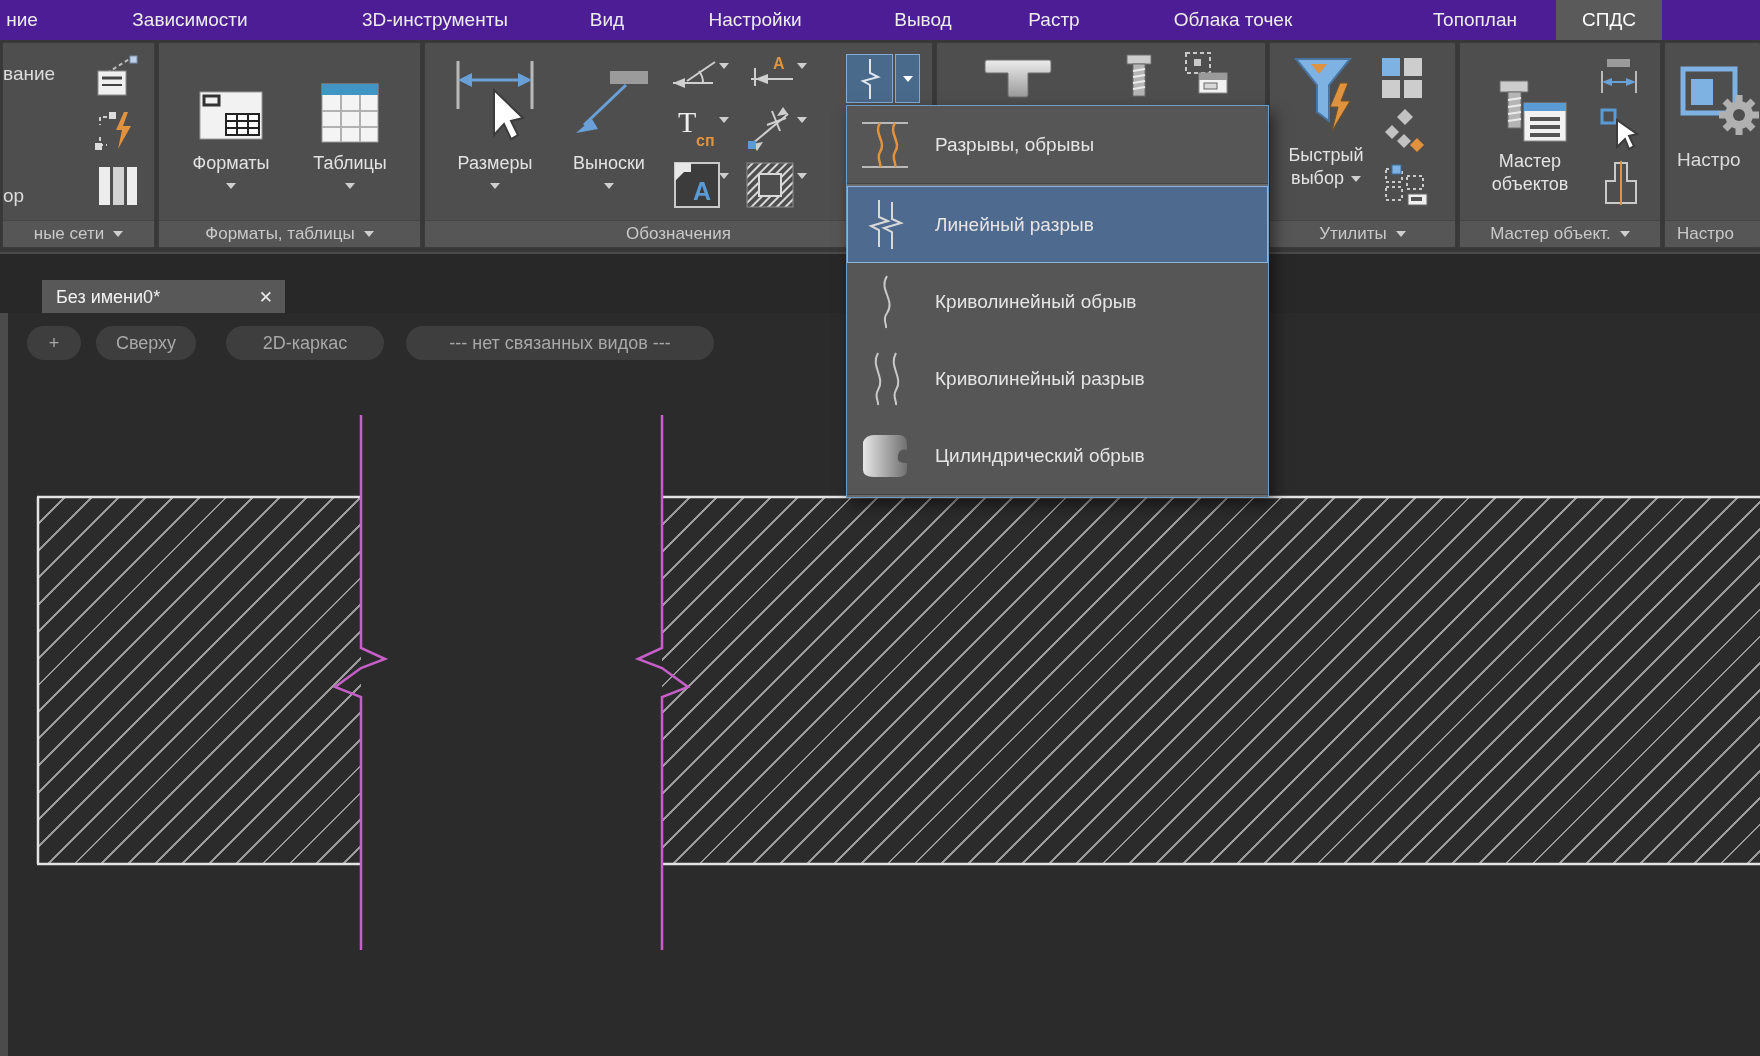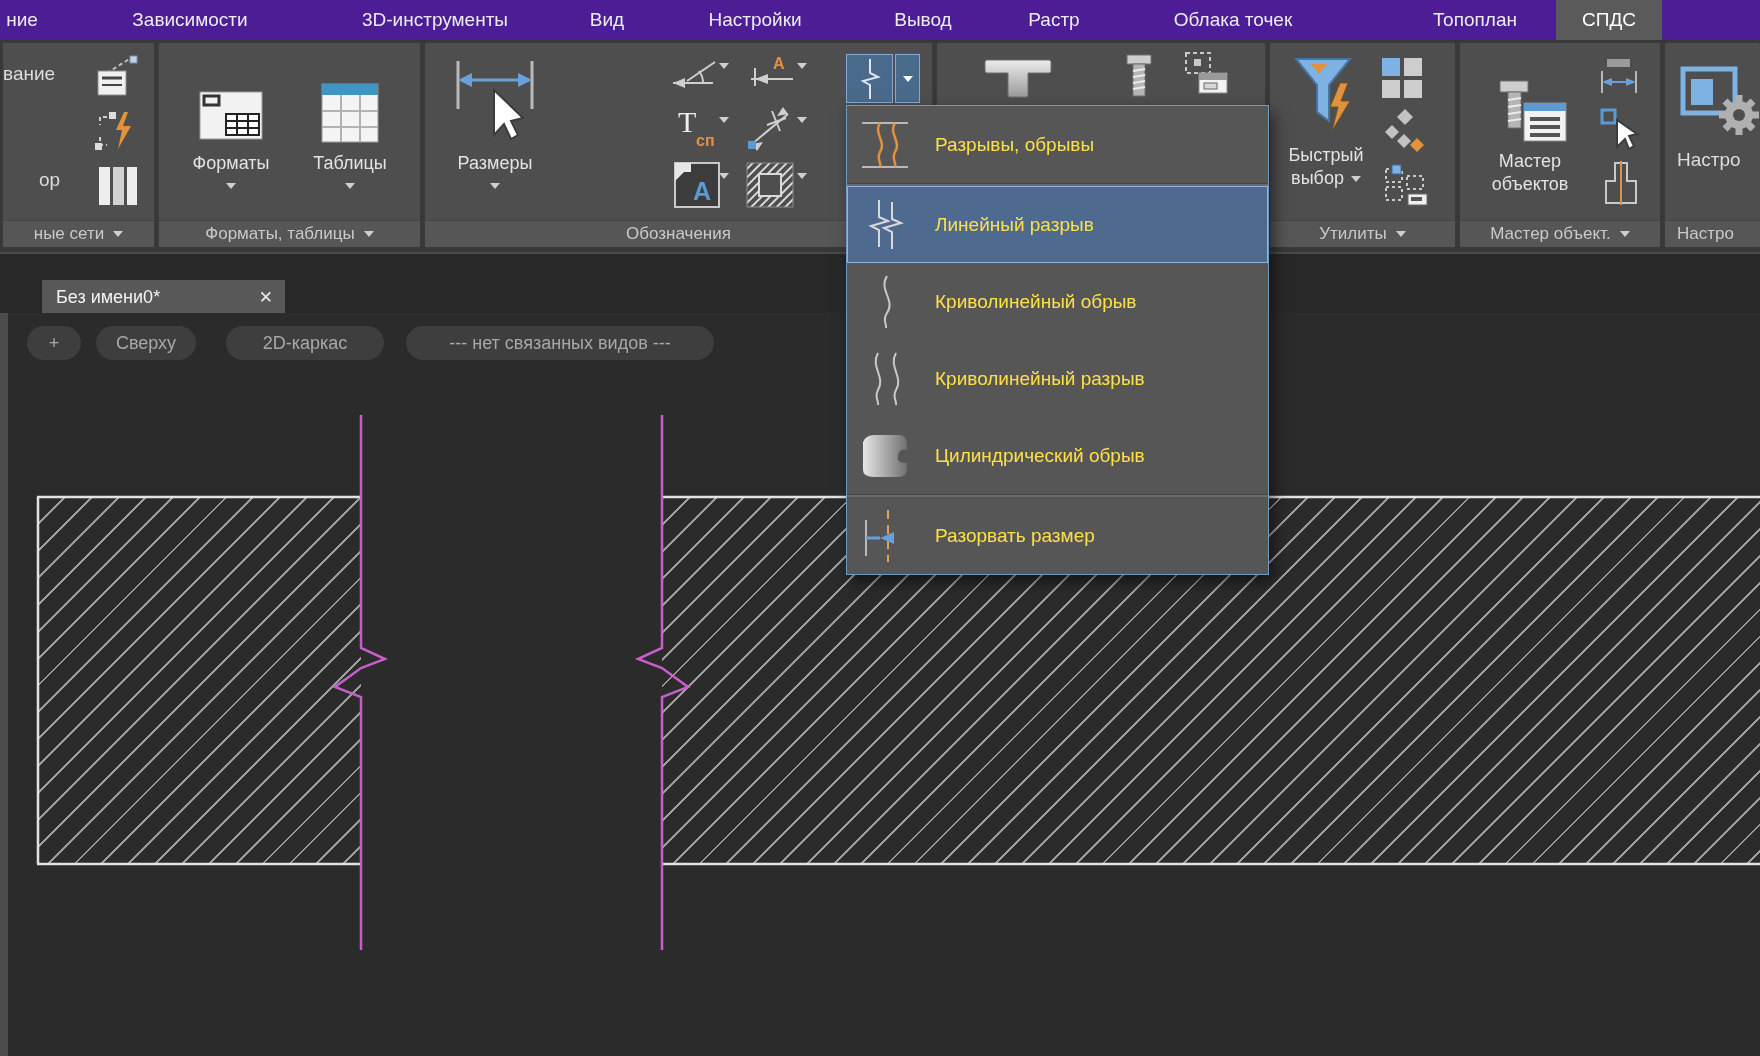--- a/index.html
+++ b/index.html
@@ -39,21 +39,21 @@
   .lstrip{position:absolute;left:0;top:0;width:8px;height:743px;background:#4b4b4b;}
   .pill{position:absolute;top:13px;height:34px;border-radius:17px;background:#3e3e3e;
         color:#a8a8a8;font-size:18px;display:flex;align-items:center;justify-content:center;cursor:default;}
   .hatch{position:absolute;top:184px;height:367px;
          background:repeating-linear-gradient(135deg,#9b9b9b 0 2px,transparent 2px 19px);}
   
   .menu{position:absolute;left:846px;top:105px;width:423px;background:#565656;
         border:1px solid #6f9ac2;box-sizing:border-box;z-index:30;
         box-shadow:5px 7px 14px rgba(0,0,0,0.5);}
   .mi{height:77px;display:flex;align-items:center;padding-left:10px;gap:22px;cursor:default;}
-  .mi .mi-label{color:#fde047;font-size:19px;white-space:nowrap;}
+  .mi .mi-label{color:#e5e5e5;font-size:19px;white-space:nowrap;}
   .mi.sel{background:#4f6a8f;box-shadow:inset 0 0 0 1px #8fb3da;}
   .msep{height:2px;background:#6a6a6a;border-top:1px solid #454545;margin:0;}
   .mi-ic{width:56px;display:flex;justify-content:center;}
   svg{display:block;}
 </style>
 </head>
 <body>
 
 <div class="app">
 
@@ -67,21 +67,21 @@
     <div class="mtab" style="left:1017px;width:74px;">Растр</div>
     <div class="mtab" style="left:1143px;width:180px;">Облака точек</div>
     <div class="mtab" style="left:1410px;width:130px;">Топоплан</div>
     <div class="mtab active" style="left:1556px;width:106px;">СПДС</div>
   </div>
 
   <div class="ribbon">
 
     <div class="panel" style="left:2px;width:153px;">
       <div class="ribtext" style="left:0;top:20px;">вание</div>
-      <div class="ribtext" style="left:0;top:126px;margin-left:36px;">ор</div>
+      <div class="ribtext" style="left:0;top:142px;">ор</div>
       <div class="sic" style="left:92px;top:12px;">
         <svg width="46" height="48" viewBox="0 0 46 48">
             <line x1="12" y1="18" x2="36" y2="3" stroke="#bdbdbd" stroke-width="2" stroke-dasharray="4 3"></line>
             <rect x="35" y="1" width="7" height="7" fill="#bcd2ec" stroke="#7a90a8"></rect>
             <rect x="3" y="16" width="28" height="24" fill="#f0f0f0" stroke="#8c8c8c"></rect>
             <line x1="7" y1="23" x2="27" y2="23" stroke="#444" stroke-width="3"></line>
             <line x1="7" y1="30" x2="27" y2="30" stroke="#444" stroke-width="2"></line>
           </svg>
       </div>
       <div class="sic" style="left:90px;top:66px;">
@@ -147,20 +147,31 @@
           <svg width="88" height="88" viewBox="0 0 88 88">
               <line x1="7" y1="4" x2="7" y2="52" stroke="#b9b9b9" stroke-width="3"></line>
               <line x1="81" y1="4" x2="81" y2="52" stroke="#b9b9b9" stroke-width="3"></line>
               <line x1="14" y1="23" x2="74" y2="23" stroke="#6aa0d8" stroke-width="3"></line>
               <path d="M7 23 l14 -7 v14 Z" fill="#6aa0d8"></path>
               <path d="M81 23 l-14 -7 v14 Z" fill="#6aa0d8"></path>
               <path d="M43 33 L43 78 L53 67 L60 82 L67 78 L60 64 L72 61 Z" fill="#ffffff" stroke="#3c3c3c" stroke-width="2"></path>
             </svg>
         </div>
         <div style="margin-top:8px;">Размеры</div>
+        <span class="crt" style="margin-top:9px;"></span>
+      </div>
+      <div class="bb" style="left:128px;top:6px;width:112px;">
+        <div class="bb-ic" style="height:96px;">
+          <svg width="86" height="82" viewBox="0 0 86 82">
+              <rect x="44" y="8" width="38" height="13" fill="#9b9b9b"></rect>
+              <line x1="60" y1="22" x2="18" y2="62" stroke="#6aa0d8" stroke-width="3"></line>
+              <path d="M10 70 L26 56 L32 66 Z" fill="#6aa0d8"></path>
+            </svg>
+        </div>
+        <div style="margin-top:8px;">Выноски</div>
         <span class="crt" style="margin-top:9px;"></span>
       </div>
 
       <div class="sic" style="left:246px;top:14px;">
         <svg width="48" height="36" viewBox="0 0 48 36">
             <line x1="2" y1="26" x2="42" y2="26" stroke="#cfcfcf" stroke-width="2"></line>
             <path d="M2 26 l12 -5 v10 Z" fill="#cfcfcf"></path>
             <line x1="16" y1="24" x2="44" y2="5" stroke="#cfcfcf" stroke-width="2"></line>
             <path d="M32 26 A19 19 0 0 0 28 14" fill="none" stroke="#cfcfcf" stroke-width="2"></path>
           </svg>
@@ -453,26 +464,15 @@
                 <stop offset="0" stop-color="#e6e6e6"></stop>
                 <stop offset="1" stop-color="#707070"></stop>
               </linearGradient>
             </defs>
             <path d="M5 16 q3 -7 11 -7 h26 q7 1 7 9 v6 q-7 -2 -9 5 q-2 9 9 8 v6 q0 8 -9 8 h-24 q-11 0 -11 -7 Z" fill="url(#cyl)"></path>
           </svg>
       </span>
       <span class="mi-label">Цилиндрический обрыв</span>
     </div>
     <div class="msep"></div>
-    <div class="mi">
-      <span class="mi-ic">
-        <svg width="54" height="60" viewBox="0 0 54 60">
-            <line x1="8" y1="14" x2="8" y2="50" stroke="#b9b9b9" stroke-width="2"></line>
-            <line x1="30" y1="4" x2="30" y2="56" stroke="#e0a25f" stroke-width="2" stroke-dasharray="9 6"></line>
-            <line x1="8" y1="32" x2="22" y2="32" stroke="#6aa0d8" stroke-width="3"></line>
-            <path d="M22 32 l14 -6 v12 Z" fill="#6aa0d8"></path>
-          </svg>
-      </span>
-      <span class="mi-label">Разорвать размер</span>
-    </div>
   </div>
 
 </div>
 
 </body></html>

